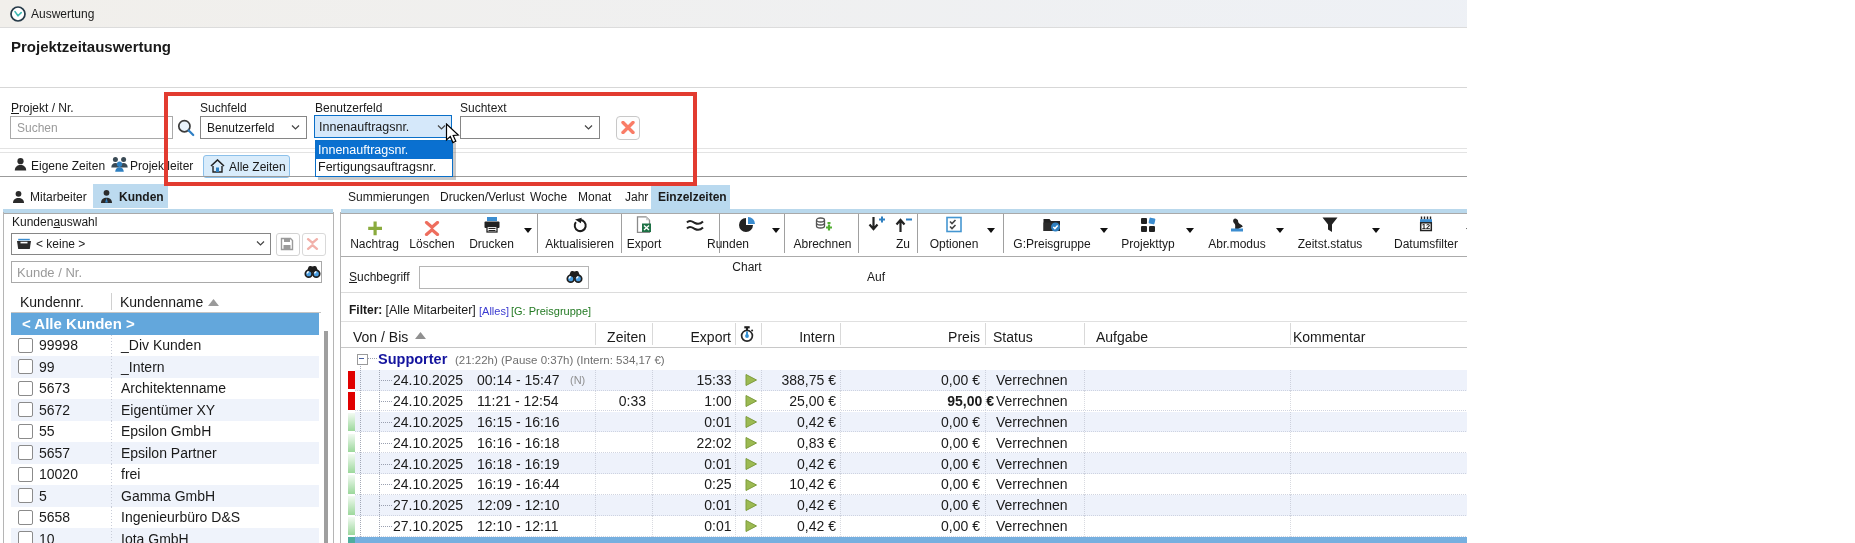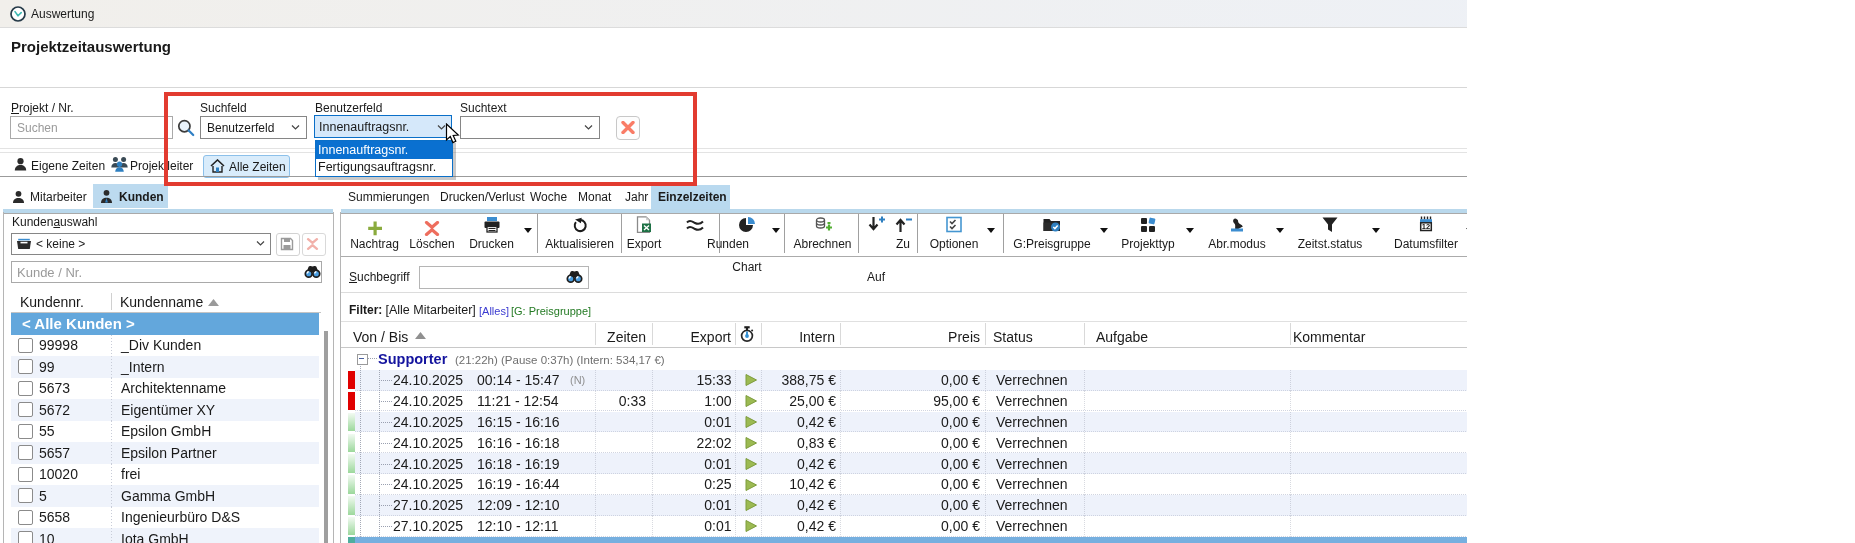--- a/index.html
+++ b/index.html
@@ -466,21 +466,21 @@
         <span class="ind" style="background:#e00000;"></span>
         <span style="position:absolute;left:38px;top:50%;width:13px;height:1px;background-image:linear-gradient(to right,#9aa0b0 1px,transparent 1px);background-size:2px 1px;"></span>
         <span class="rtxt" style="left:52px;">24.10.2025</span>
         <span class="rtxt" style="left:136px;">11:21 - 12:54</span>
         <span class="rnum" style="left:305px;">0:33</span>
         <span class="rnum" style="left:390.5px;">1:00</span>
         <svg style="position:absolute;left:403px;top:3.5px;" width="14" height="14" viewBox="0 0 14 14">
           <path d="M2 1.5 L12.5 7 L2 12.5 z" fill="#9cba52" stroke="#7d9c3c" stroke-width="1"></path>
         </svg>
         <span class="rnum" style="left:495px;">25,00 €</span>
-        <span class="rnum" style="left:639px;">95,00 €</span>
+        <span class="rnum" style="left:653px;font-weight:bold;">95,00 €</span>
         <span class="rtxt" style="left:655px;">Verrechnen</span>
         <span class="dotv" style="left:254px;top:0;height:100%;opacity:.35;"></span>
         <span class="dotv" style="left:311px;top:0;height:100%;opacity:.35;"></span>
         <span class="dotv" style="left:394px;top:0;height:100%;opacity:.35;"></span>
         <span class="dotv" style="left:420px;top:0;height:100%;opacity:.35;"></span>
         <span class="dotv" style="left:499px;top:0;height:100%;opacity:.35;"></span>
         <span class="dotv" style="left:644px;top:0;height:100%;opacity:.35;"></span>
         <span class="dotv" style="left:743px;top:0;height:100%;opacity:.35;"></span>
         <span class="dotv" style="left:949px;top:0;height:100%;opacity:.35;"></span>
         <span style="position:absolute;left:14px;bottom:0;width:1500px;height:1px;background-image:linear-gradient(to right,#c6cbda 1px,transparent 1px);background-size:2px 1px;opacity:.8;"></span>

